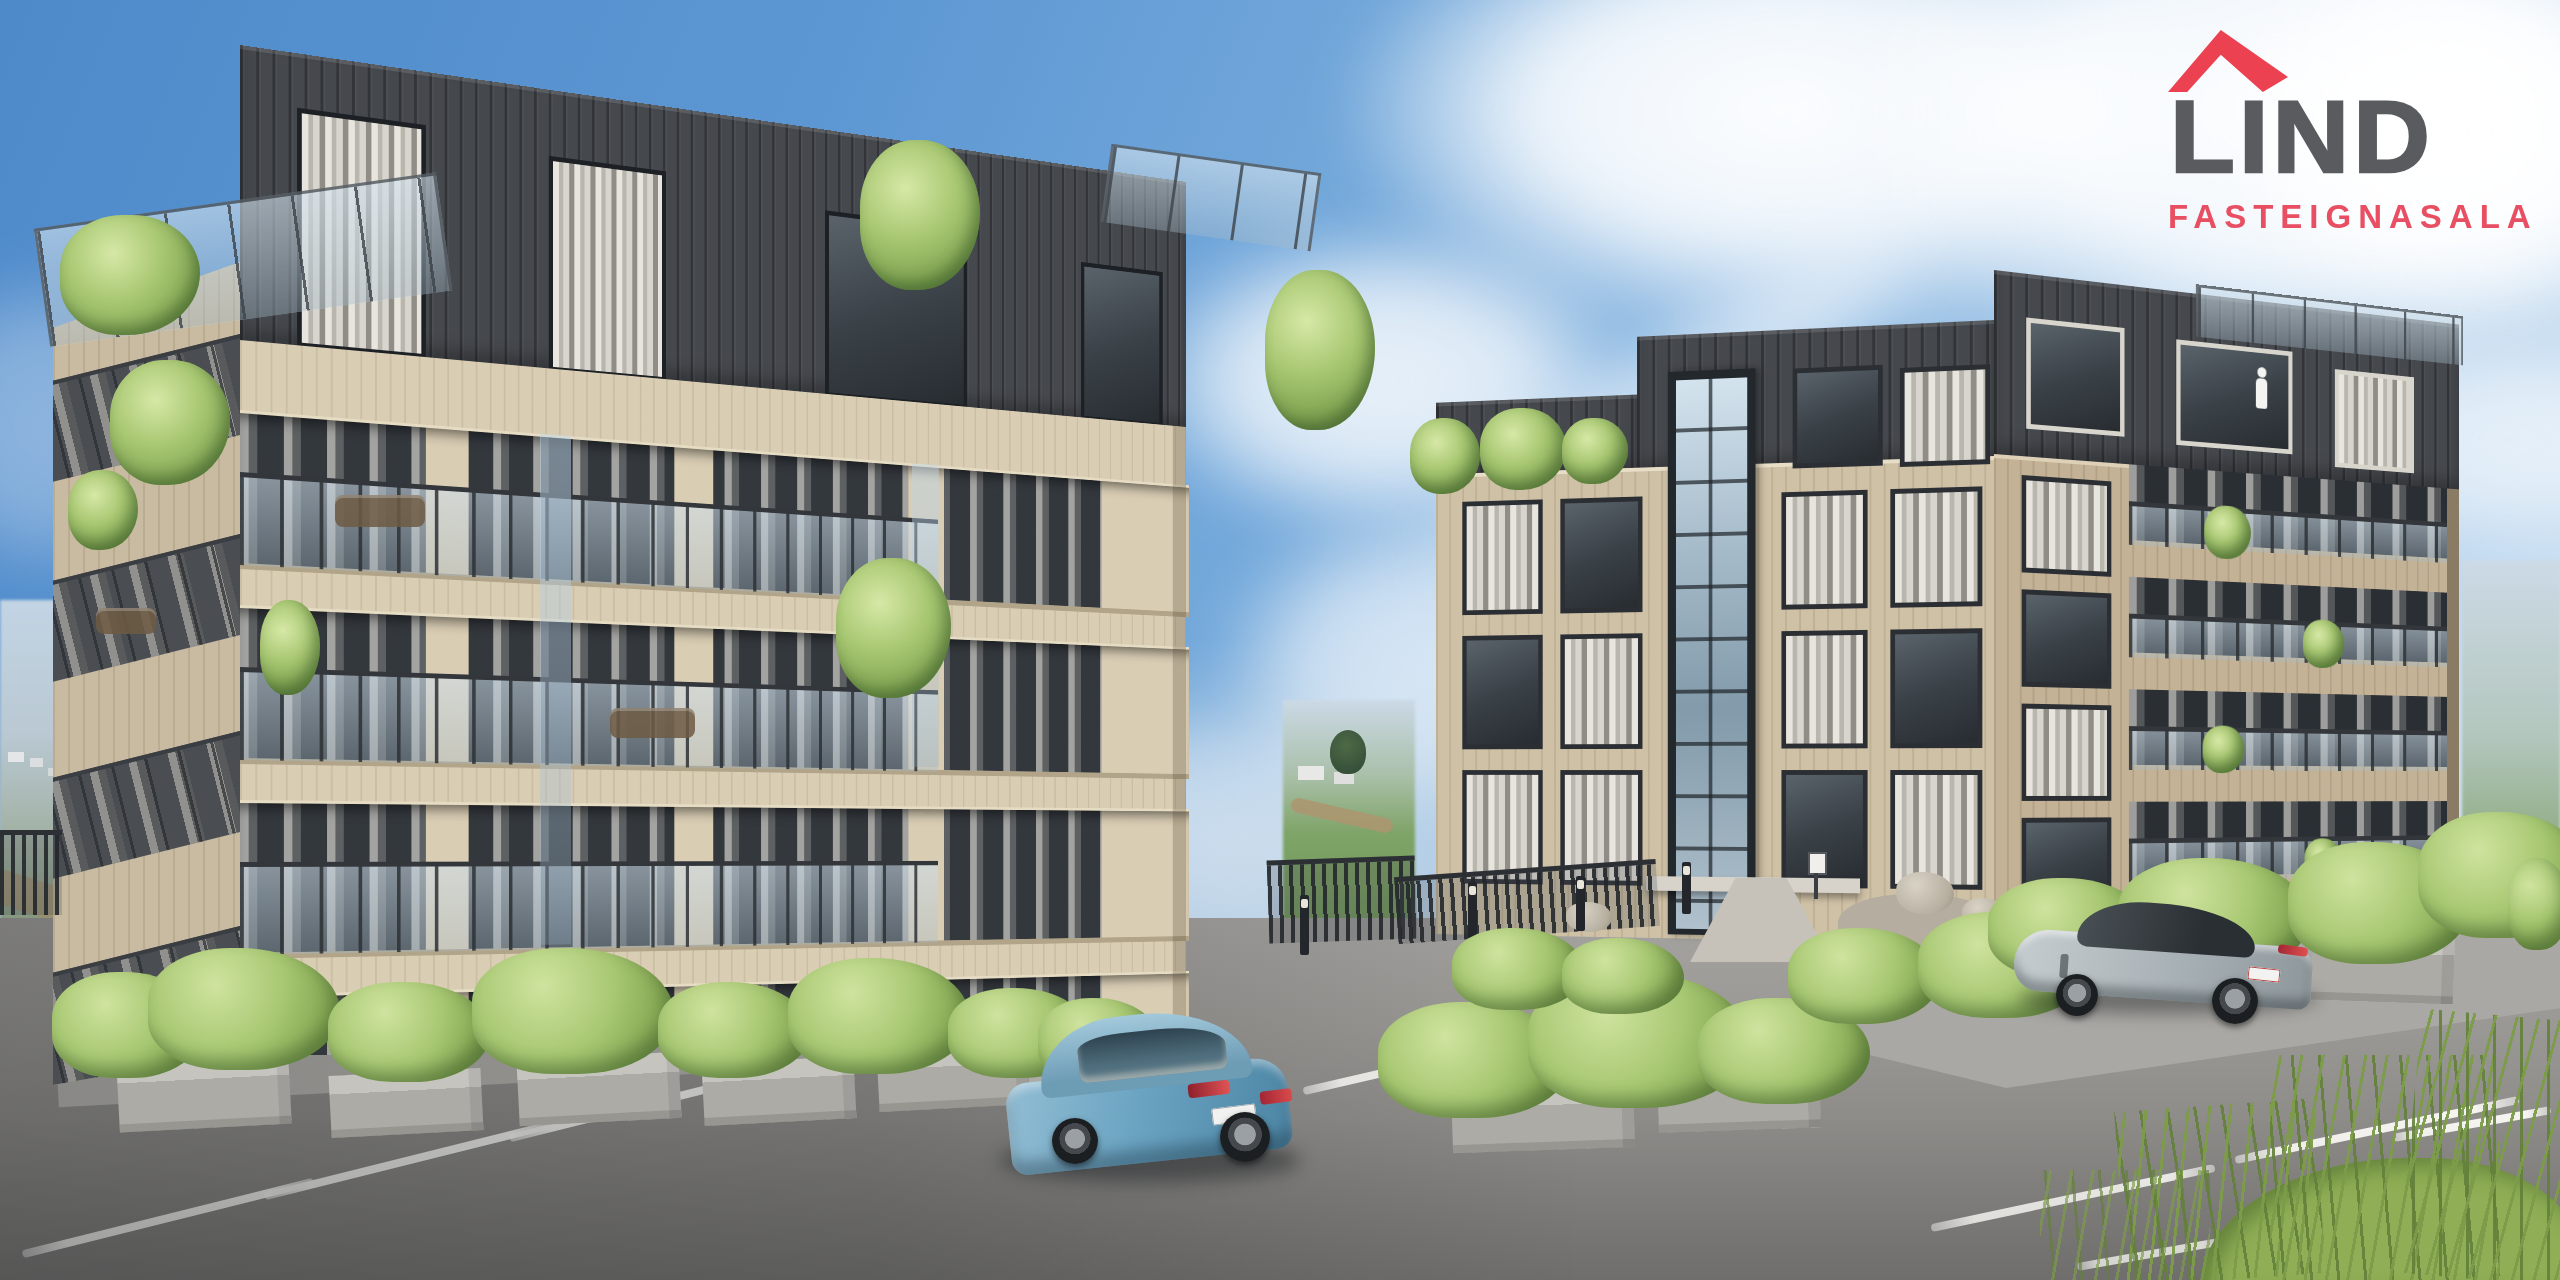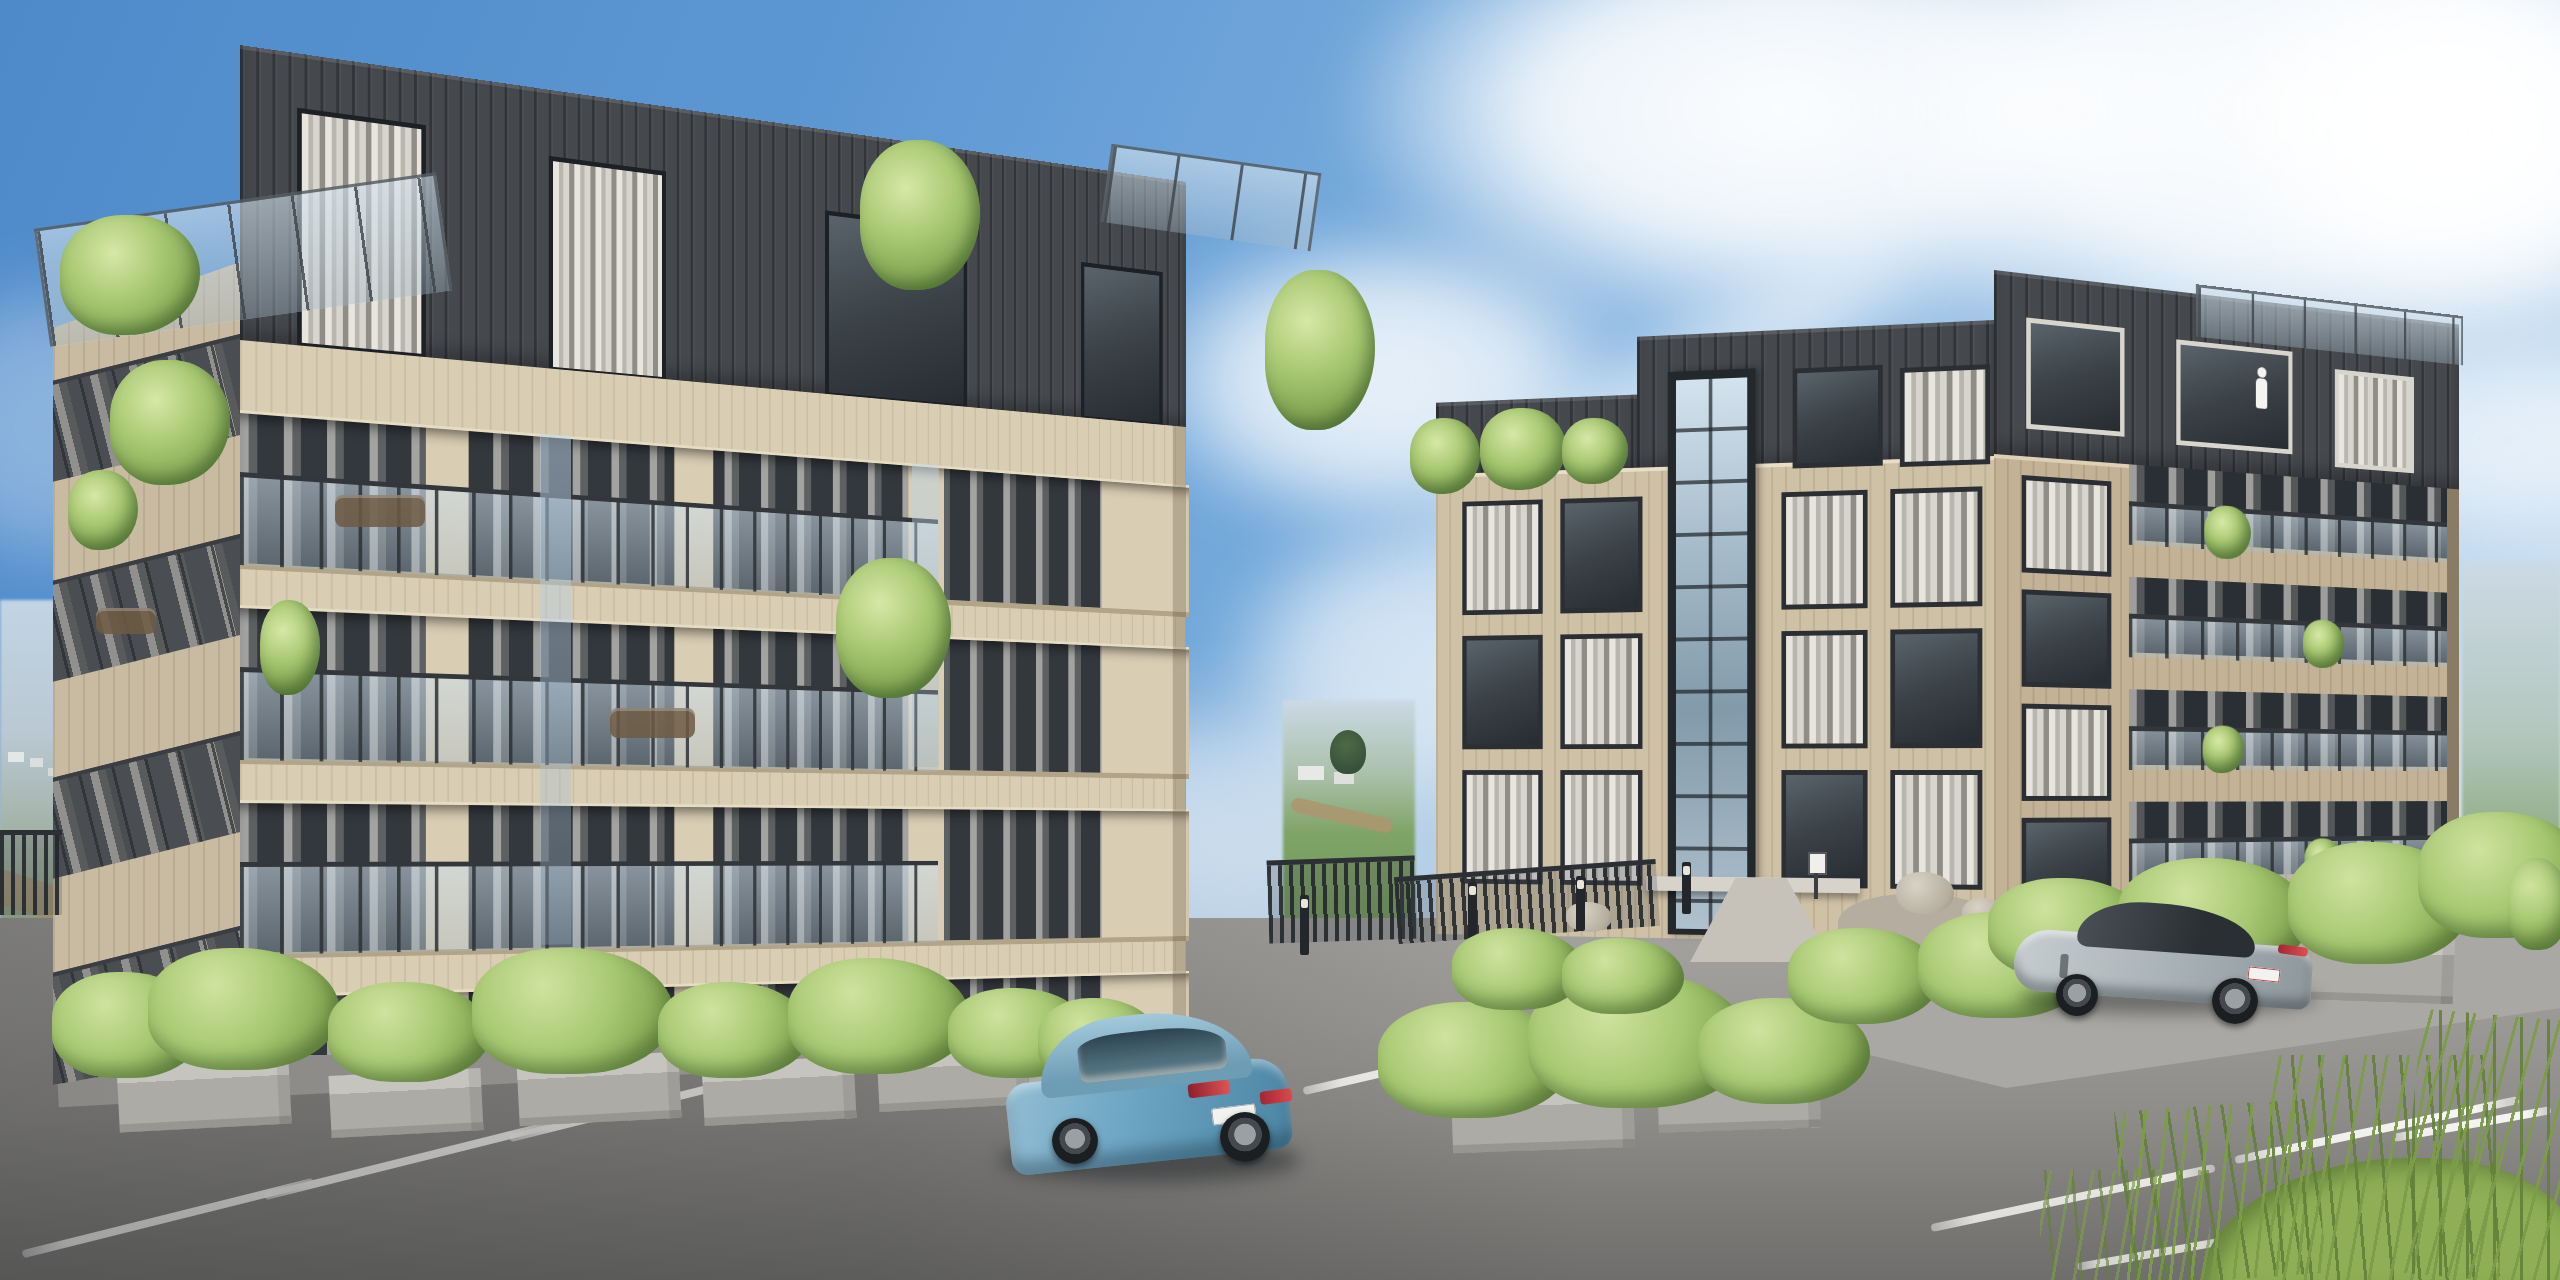--- a/index.html
+++ b/index.html
@@ -328,14 +328,20 @@
     <div class="wheel" style="left:212px;top:98px;width:46px;height:46px;"></div>
   </div>
 
   <div class="a" style="left:2200px;top:1158px;width:380px;height:130px;background:#8fae55;
        border-radius:55% 40% 0 0 / 100% 75% 0 0;box-shadow:inset 10px 8px 20px rgba(60,90,35,.5);"></div>
   <div class="tuft" style="left:2120px;top:1105px;width:200px;height:175px;transform:rotate(-4deg);"></div>
   <div class="tuft" style="left:2270px;top:1055px;width:230px;height:225px;"></div>
   <div class="tuft" style="left:2410px;top:1015px;width:160px;height:265px;transform:rotate(5deg);"></div>
   <div class="tuft" style="left:2040px;top:1170px;width:170px;height:110px;opacity:.7;"></div>
 
+  <div class="a" style="left:2158px;top:22px;width:330px;height:210px;">
+    <div class="a" style="left:10px;top:8px;width:120px;height:62px;background:#ec4150;
+         clip-path:polygon(0 100%,44% 0,100% 76%,79% 100%,44% 40%,16% 100%);"></div>
+    <div class="a logo-name" style="left:12px;top:64px;">LIND</div>
+    <div class="a logo-tag" style="left:10px;top:178px;">FASTEIGNASALA</div>
+  </div>
 
 </div>
 
 </body></html>

